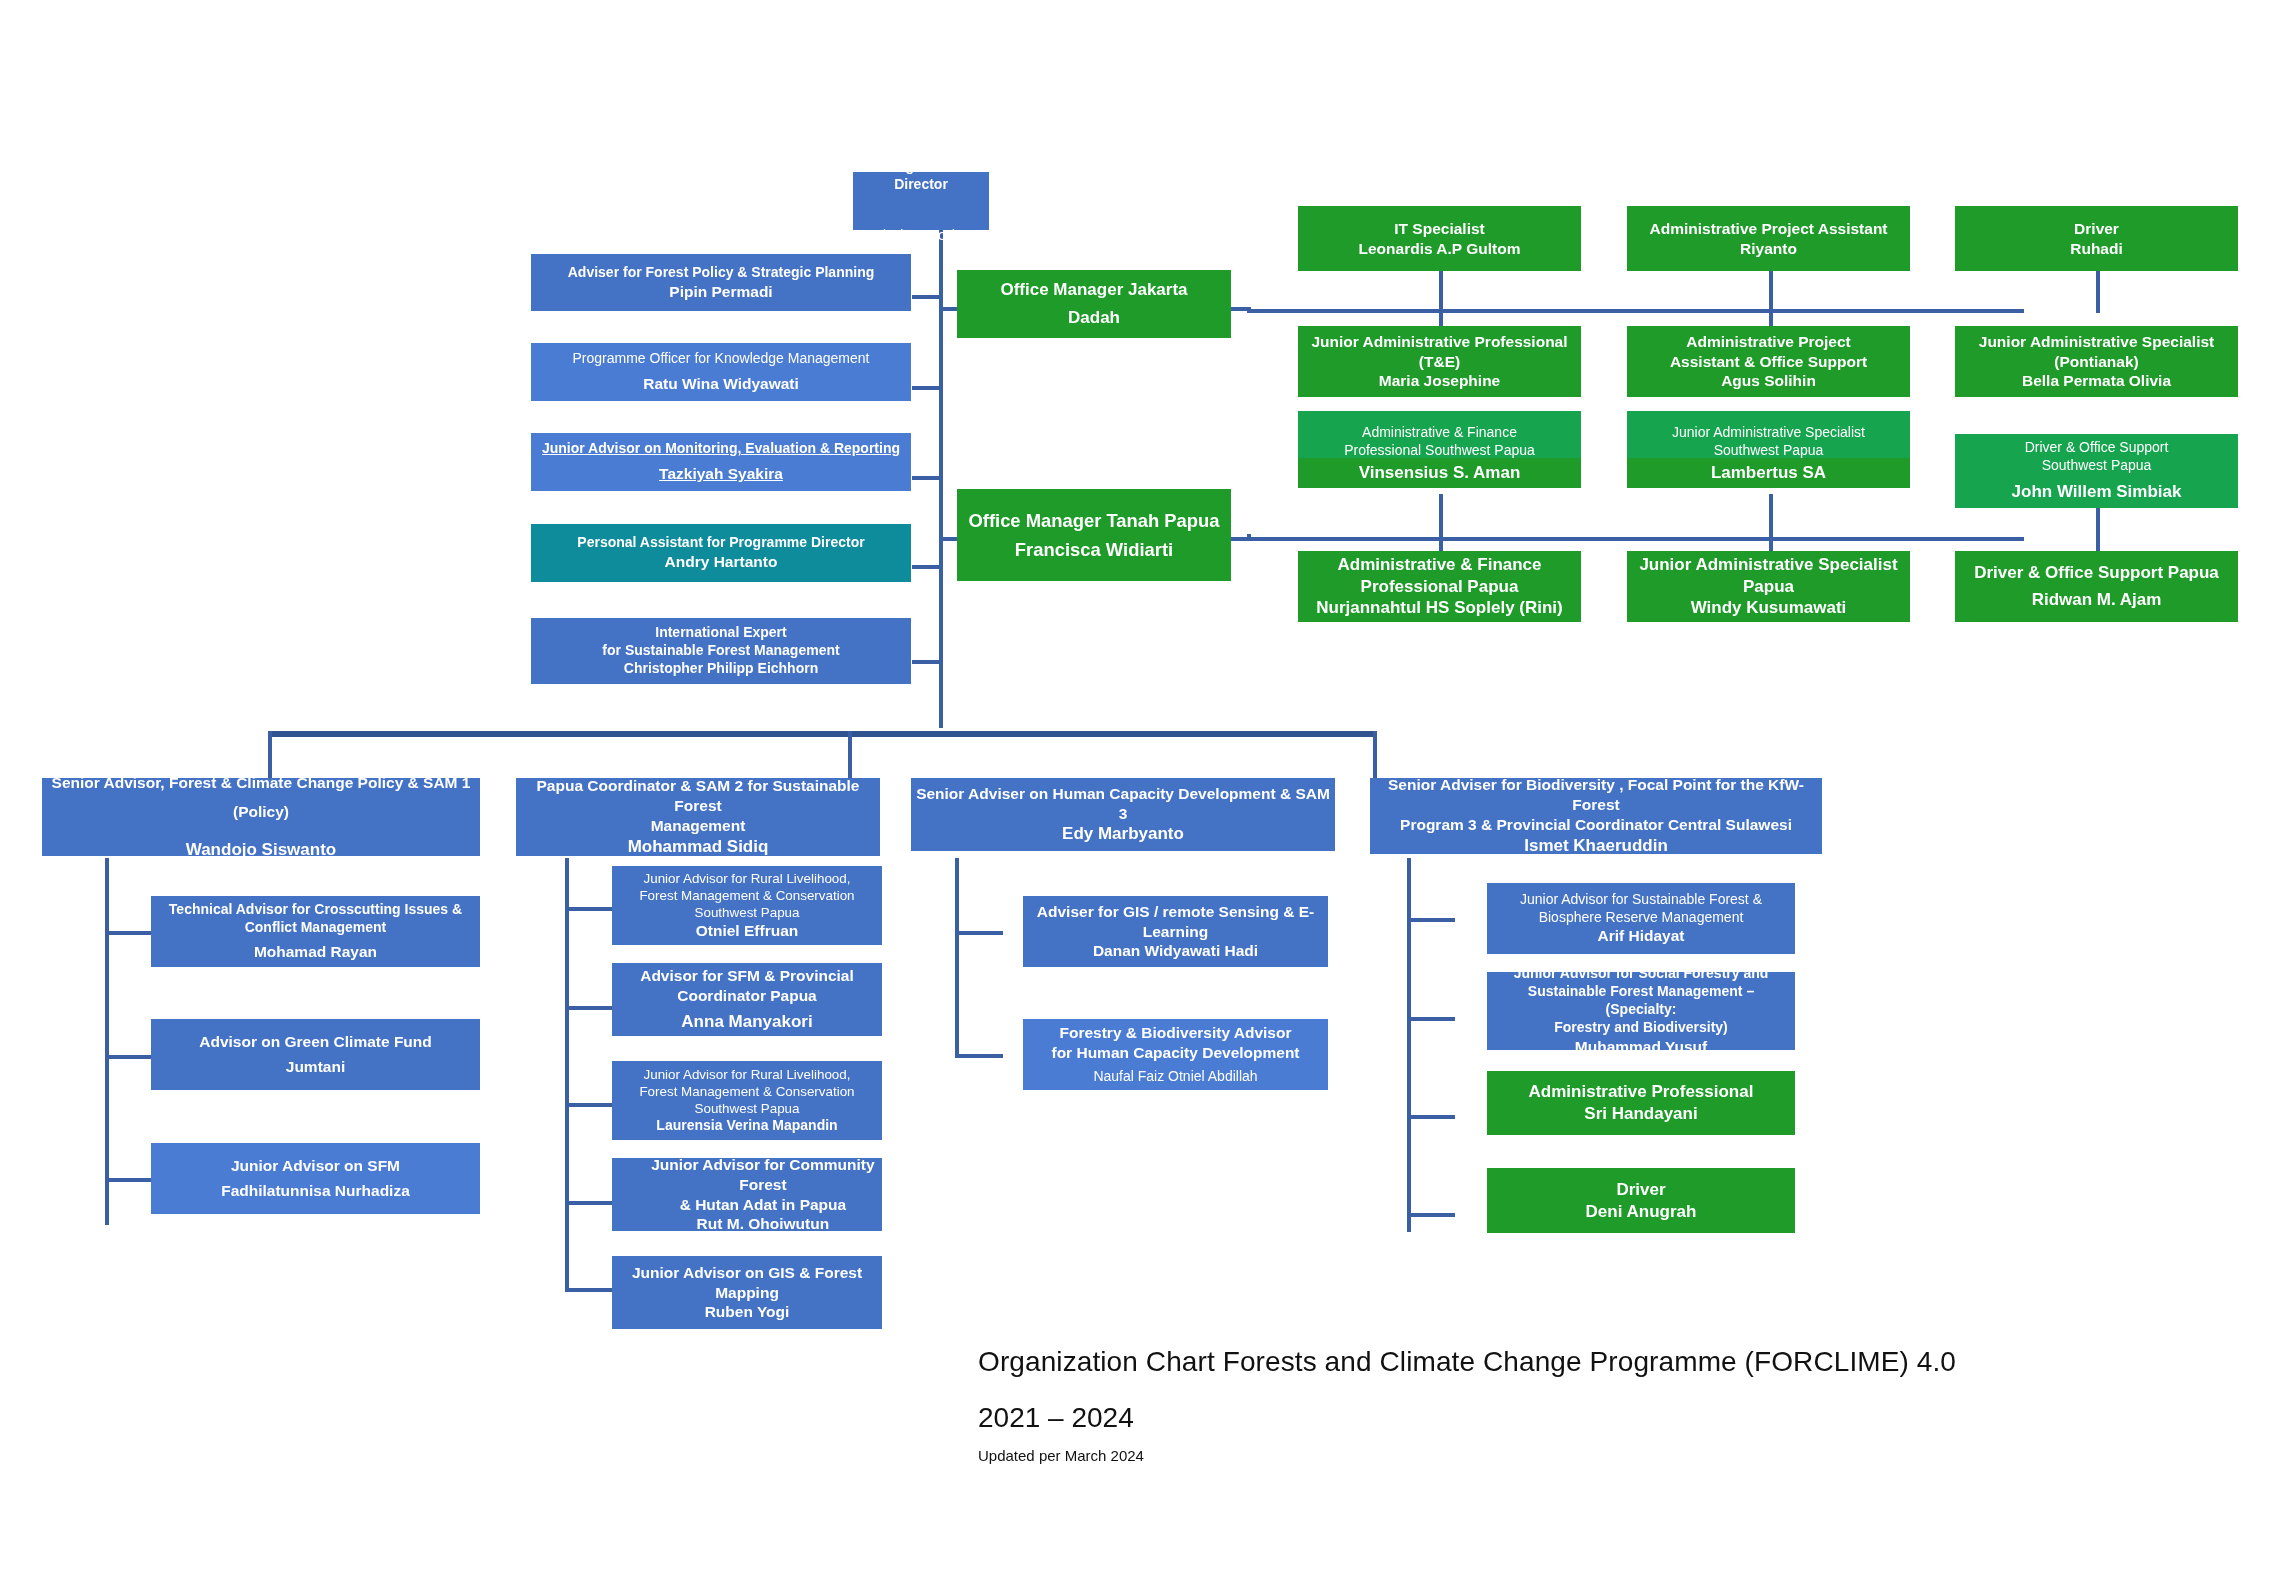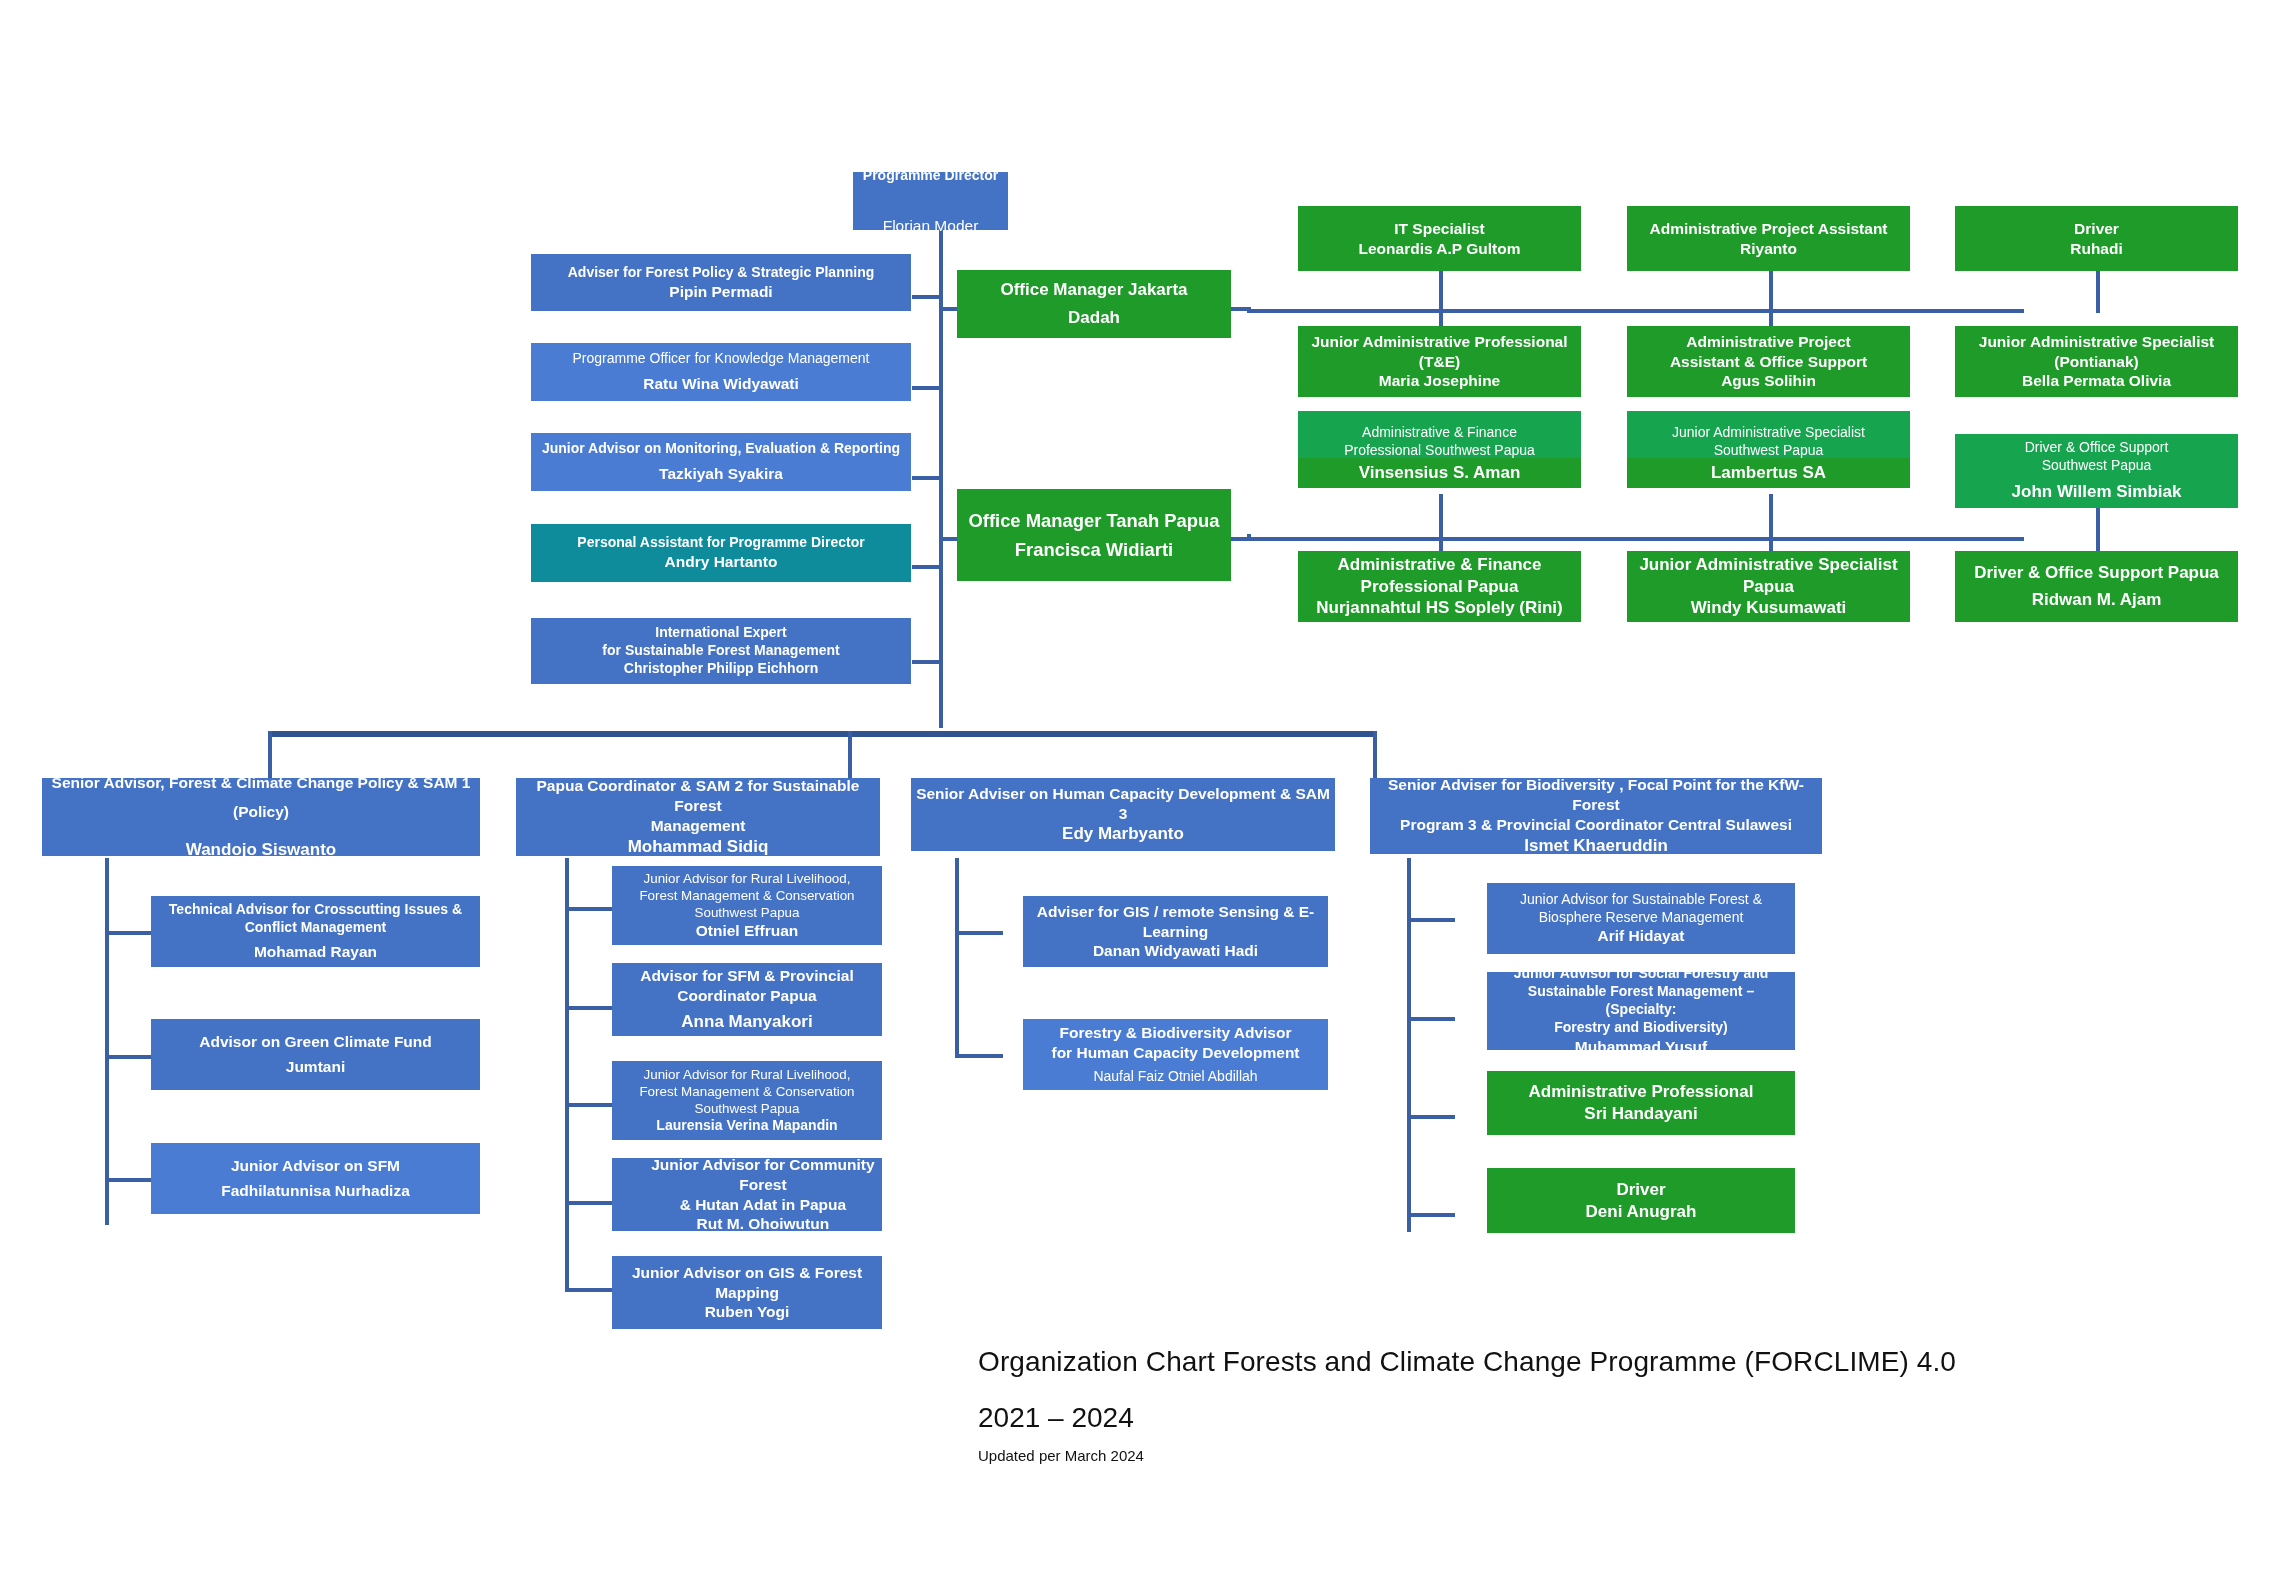--- a/index.html
+++ b/index.html
@@ -109,37 +109,37 @@
   <div class="ln lnv" style="left:955px;top:858px;height:198px;"></div>
   <div class="ln lnh" style="left:955px;top:931px;width:48px;"></div>
   <div class="ln lnh" style="left:955px;top:1054px;width:48px;"></div>
 
   <div class="ln lnv" style="left:1407px;top:858px;height:374px;"></div>
   <div class="ln lnh" style="left:1407px;top:918px;width:48px;"></div>
   <div class="ln lnh" style="left:1407px;top:1017px;width:48px;"></div>
   <div class="ln lnh" style="left:1407px;top:1115px;width:48px;"></div>
   <div class="ln lnh" style="left:1407px;top:1213px;width:48px;"></div>
 
-  <div class="node blue" style="left:853px;top:172px;width:155px;height:58px;gap:31px;">
+  <div class="node blue" style="left:853px;top:172px;width:136px;height:58px;gap:31px;">
     <span class="title b fs-13">Programme Director</span>
     <span class="name n fs-14">Florian Moder</span>
   </div>
 
   <div class="node blue" style="left:531px;top:254px;width:380px;height:57px;">
     <span class="title b fs-13">Adviser for Forest Policy &amp; Strategic Planning</span>
     <span class="name b fs-14">Pipin Permadi</span>
   </div>
 
   <div class="node blue2" style="left:531px;top:343px;width:380px;height:58px;">
     <span class="title n fs-13">Programme Officer for Knowledge Management</span>
     <div class="gap"></div>
     <span class="name b fs-14">Ratu Wina Widyawati</span>
   </div>
 
-  <div class="node blue2" style="left:531px;top:433px;width:380px;height:58px;">
+  <div class="node blue2" style="left:531px;top:433px;width:380px;height:58px;text-decoration:underline;">
     <span class="title b fs-13">Junior Advisor on Monitoring, Evaluation &amp; Reporting</span>
     <div class="gap"></div>
     <span class="name b fs-14">Tazkiyah Syakira</span>
   </div>
 
   <div class="node teal" style="left:531px;top:524px;width:380px;height:58px;">
     <span class="title b fs-13">Personal Assistant for Programme Director</span>
     <span class="name b fs-14">Andry Hartanto</span>
   </div>
 

